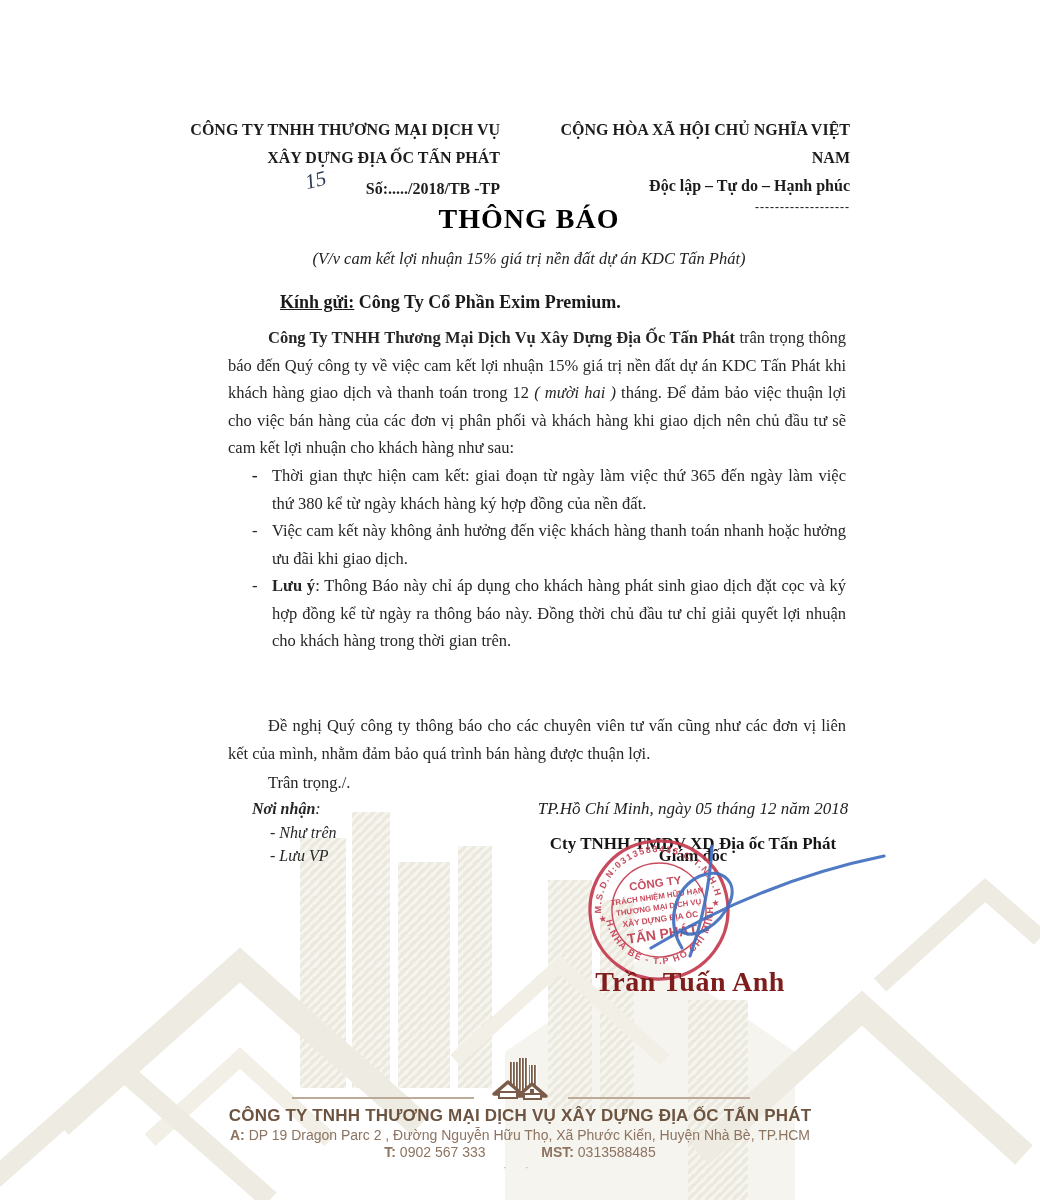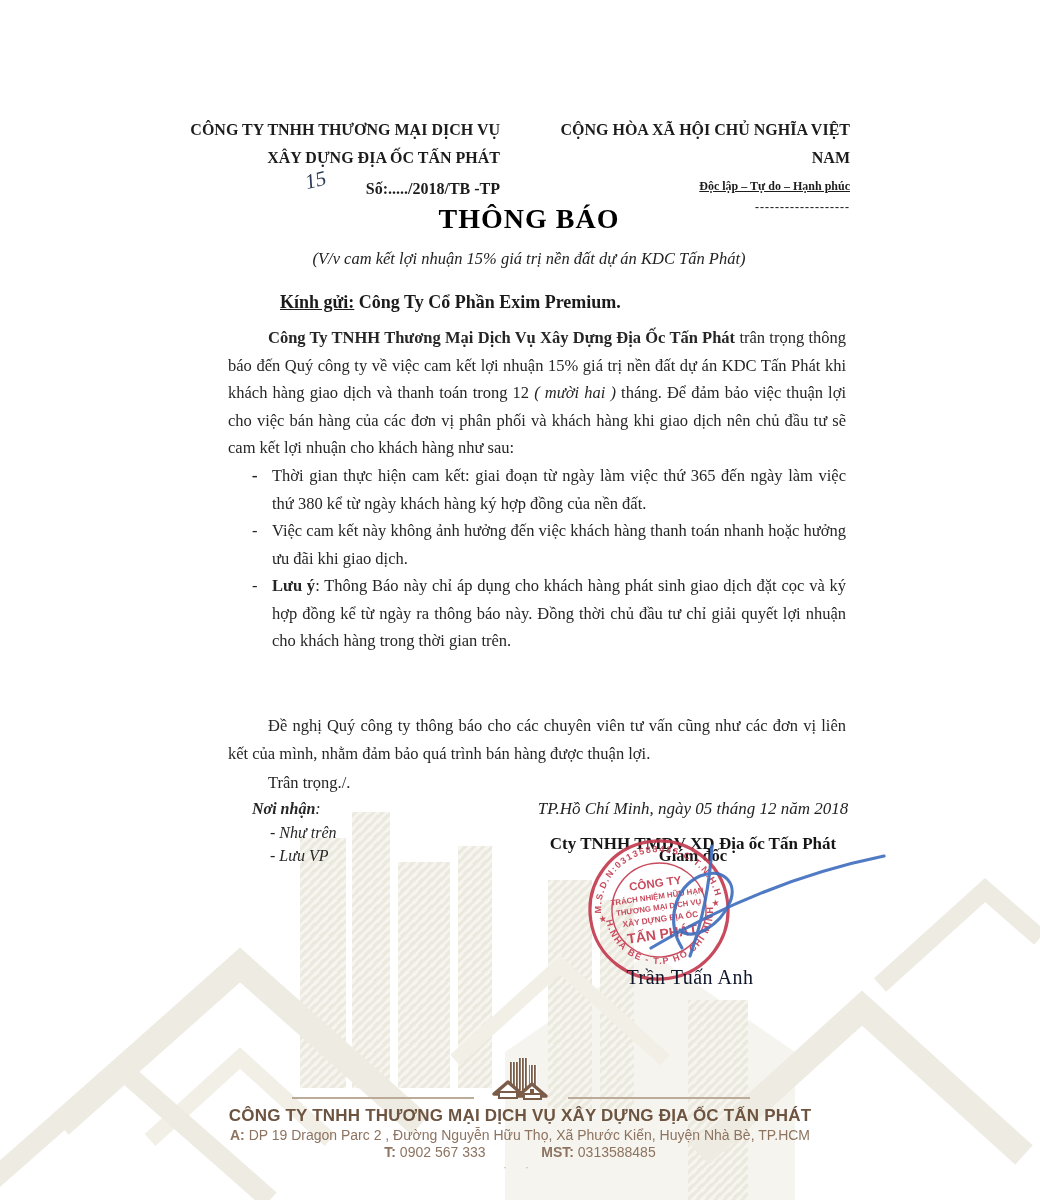--- a/index.html
+++ b/index.html
@@ -24,21 +24,21 @@
   .salut{font-size:18px;font-weight:bold;color:#1a1a1a;}
   .salut .u{text-decoration:underline;}
   .bullet{position:relative;padding-left:44px;}
   .bullet .dash{position:absolute;left:24px;top:0;}
   
   .noinhan{font-size:16px;}
   .sign-right{width:330px;text-align:center;}
   .pd{font-size:17px;font-style:italic;color:#1f1f1f;}
   .sc{font-size:17px;font-weight:bold;color:#161616;}
   .role{font-size:16.5px;font-weight:bold;color:#161616;}
-  .signer{font-size:20px;font-weight:normal;color:#0f172a;letter-spacing:.5px;}
+  .signer{font-size:28px;font-weight:bold;color:#7f1d1d;letter-spacing:.5px;}
   
   .foot{font-family:"Liberation Sans","DejaVu Sans",sans-serif;}
   .f-company{font-size:17px;font-weight:bold;color:#6d5440;letter-spacing:.2px;}
   .f-addr{font-size:14px;color:#8d7360;}
   .f-line{height:1.5px;background:#bcab99;}
   .f-dots{font-size:10px;color:#b7ab9e;letter-spacing:8px;}
   svg text{font-family:"Liberation Sans","DejaVu Sans",sans-serif;}
 </style>
 </head>
 <body>
@@ -79,21 +79,21 @@
     <div>CÔNG TY TNHH THƯƠNG MẠI DỊCH VỤ</div>
     <div>XÂY DỰNG ĐỊA ỐC TẤN PHÁT</div>
     <div class="so-line" style="position:relative;margin-top:3px;">
       <span>Số:</span><span>.....</span><span>/2018/TB -TP</span>
       <span class="handwrite" style="left:135px;">15</span>
     </div>
   </div>
 
   <div class="abs ctr hdr" style="left:520px;top:116px;width:330px;">
     <div>CỘNG HÒA XÃ HỘI CHỦ NGHĨA VIỆT NAM</div>
-    <div style="font-size:12px;text-decoration:underline;">Độc lập – Tự do – Hạnh phúc</div>
+    <div style="font-size:16px;">Độc lập – Tự do – Hạnh phúc</div>
     <div class="hdr-dash" style="line-height:14px;">-------------------</div>
   </div>
 
   <div class="abs ctr title" style="left:220px;top:203px;width:618px;">THÔNG BÁO</div>
   <div class="abs ctr subtitle" style="left:220px;top:249px;width:618px;">(V/v cam kết lợi nhuận 15% giá trị  nền đất dự án KDC Tấn Phát)</div>
 
   <div class="abs salut" style="left:280px;top:292px;width:566px;">
     <span class="u">Kính gửi:</span><span> Công Ty Cổ Phần Exim Premium.</span>
   </div>
 

